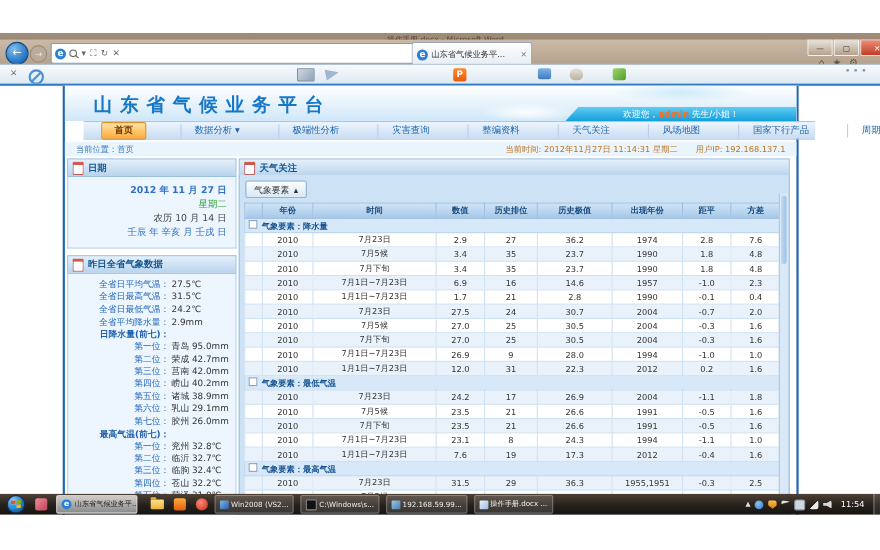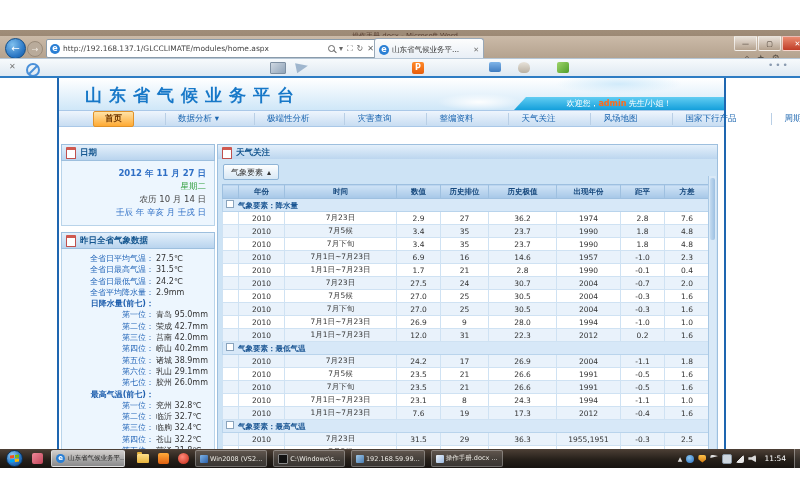--- a/index.html
+++ b/index.html
@@ -57,23 +57,23 @@
         border-left:2px solid #1e66b0;border-right:2px solid #1e66b0;background:#fff;}
   .site-header{position:relative;height:32px;overflow:hidden;
     background:radial-gradient(ellipse 60px 12px at 420px 24px,rgba(255,255,255,.95),rgba(255,255,255,0) 70%),
                radial-gradient(ellipse 90px 14px at 560px 6px,rgba(205,233,250,.9),rgba(205,233,250,0) 70%),
                linear-gradient(180deg,#ffffff,#cfe7f8);}
   .site-title{position:absolute;left:26px;top:6px;font-size:17px;font-weight:bold;color:#1778c8;letter-spacing:7px;}
   .welcome{position:absolute;right:0;bottom:0;width:210px;height:13px;line-height:13px;
            background:linear-gradient(180deg,#62cdf2,#149fdb);clip-path:polygon(12px 0,100% 0,100% 100%,0 100%);
            font-size:8px;color:#fff;text-align:center;}
   .welcome .usr{color:#ff6a1a;font-weight:bold;}
-  .nav{position:absolute;left:0;top:32px;width:100%;height:17px;box-sizing:border-box;
+  .nav{position:absolute;left:17px;top:32px;width:100%;height:17px;box-sizing:border-box;
        background:linear-gradient(180deg,#eef5fd,#c8ddf2);border-top:1px solid #aac8e8;border-bottom:1px solid #aac8e8;
-       display:flex;align-items:center;padding-left:34px;font-size:8.5px;}
+       display:flex;align-items:center;padding-left:16px;font-size:8.5px;}
   .nav-item{color:#1c66b0;padding:0 12px;white-space:nowrap;}
   .nav-item + .nav-item{border-left:1px solid #b9cfe6;margin-left:23px;}
   .nav-item.active{background:linear-gradient(180deg,#ffe3a8,#ffaa33);border:1px solid #e0922a;border-radius:2px;
                    color:#6e3600;font-weight:bold;padding:1px 11px;margin-right:8px;}
   .statusrow{position:absolute;left:0;top:51px;width:100%;height:13px;box-sizing:border-box;background:#e9f4fd;
              display:flex;justify-content:space-between;align-items:center;padding:0 10px;font-size:7.5px;}
   .statusrow .loc{color:#3a7abd;}
   .statusrow .right span{color:#c0731a;margin-left:14px;}
   .content{position:absolute;left:0;top:64px;right:0;bottom:0;}
 
@@ -163,21 +163,20 @@
 
   <div class="desktop">
     <span class="bg-win-title">操作手册.docx - Microsoft Word</span>
   </div>
 
   <div class="chrome1">
     <div class="navbtn back">←</div>
     <div class="navbtn fwd">→</div>
     <div class="urlbox">
       <span class="favicon">e</span>
-      <span class="urltext">http://192.168.137.1/GLCCLIMATE/modules/home.aspx</span>
       <span class="urlicons">
         <span class="mag"></span>
         <span>▾</span>
         <span>⛶</span>
         <span>↻</span>
         <span>✕</span>
       </span>
     </div>
     <div class="tab">
       <span class="favicon">e</span>
@@ -222,20 +221,27 @@
             <div class="nav-item">数据分析 ▾</div>
             <div class="nav-item">极端性分析</div>
             <div class="nav-item">灾害查询</div>
             <div class="nav-item">整编资料</div>
             <div class="nav-item">天气关注</div>
             <div class="nav-item">风场地图</div>
             <div class="nav-item">国家下行产品</div>
             <div class="nav-item">周期性分析 ▾</div>
           </div>
 
+    <div class="statusrow">
+      <span class="loc">当前位置：首页</span>
+      <span class="right">
+        <span>当前时间: 2012年11月27日 11:14:31 星期二</span>
+        <span>用户IP: 192.168.137.1</span>
+      </span>
+    </div>
 
     <div class="content">
 
       <div class="sidebar">
         <div class="panel">
           <div class="panel-h">
             <span class="ph-icon"></span>
             <span>日期</span>
           </div>
           <div class="panel-b datebody">

